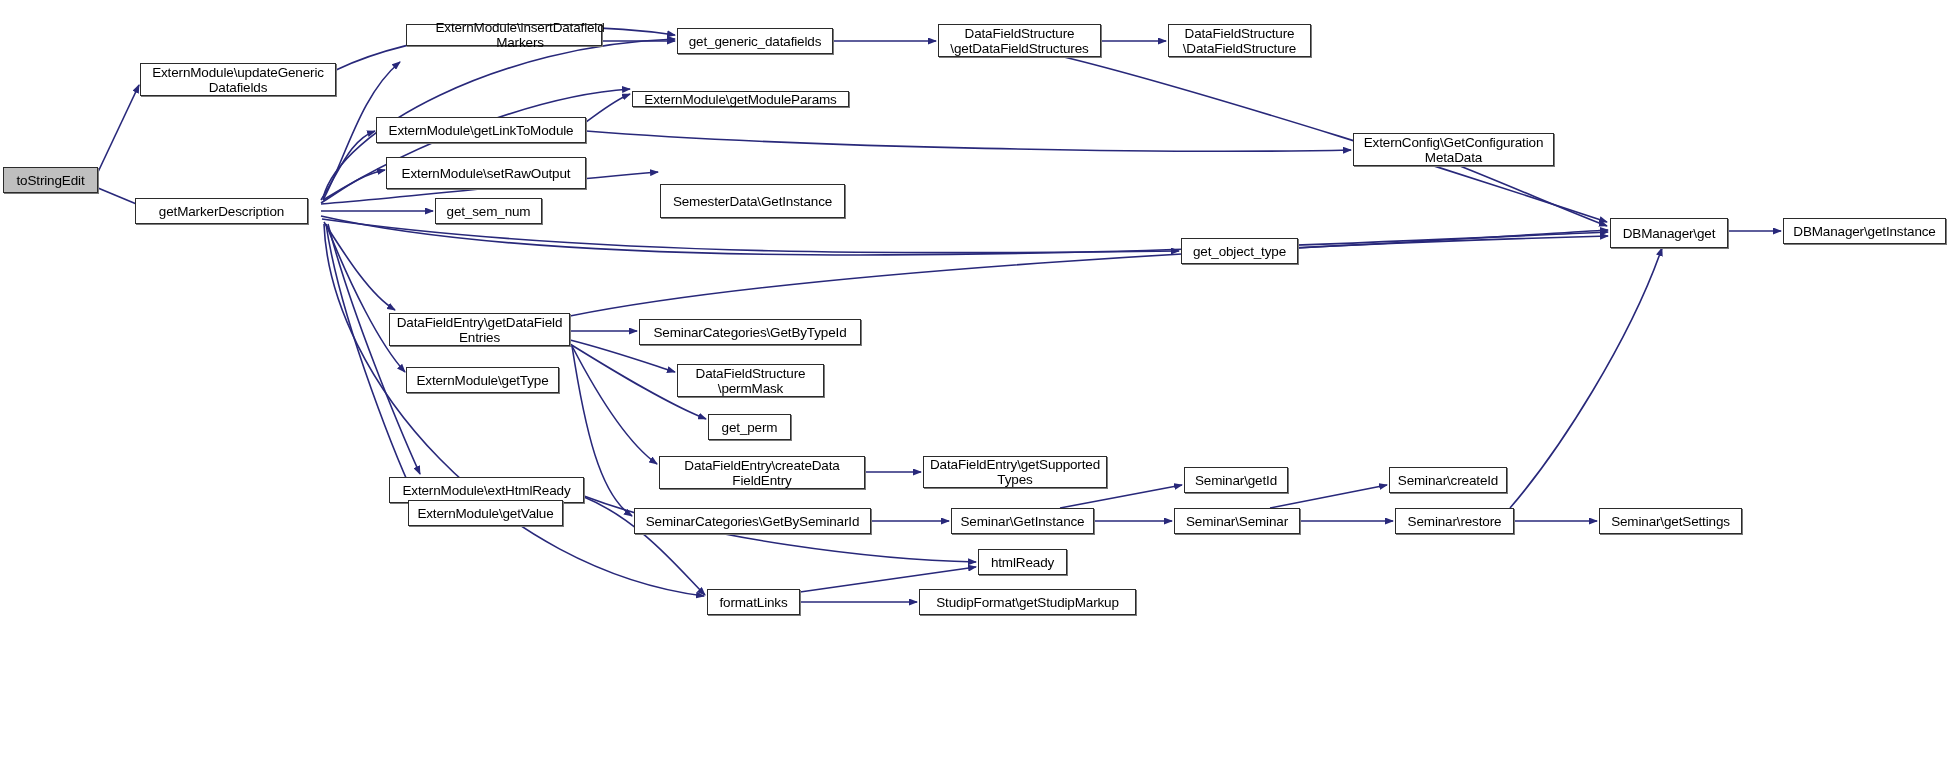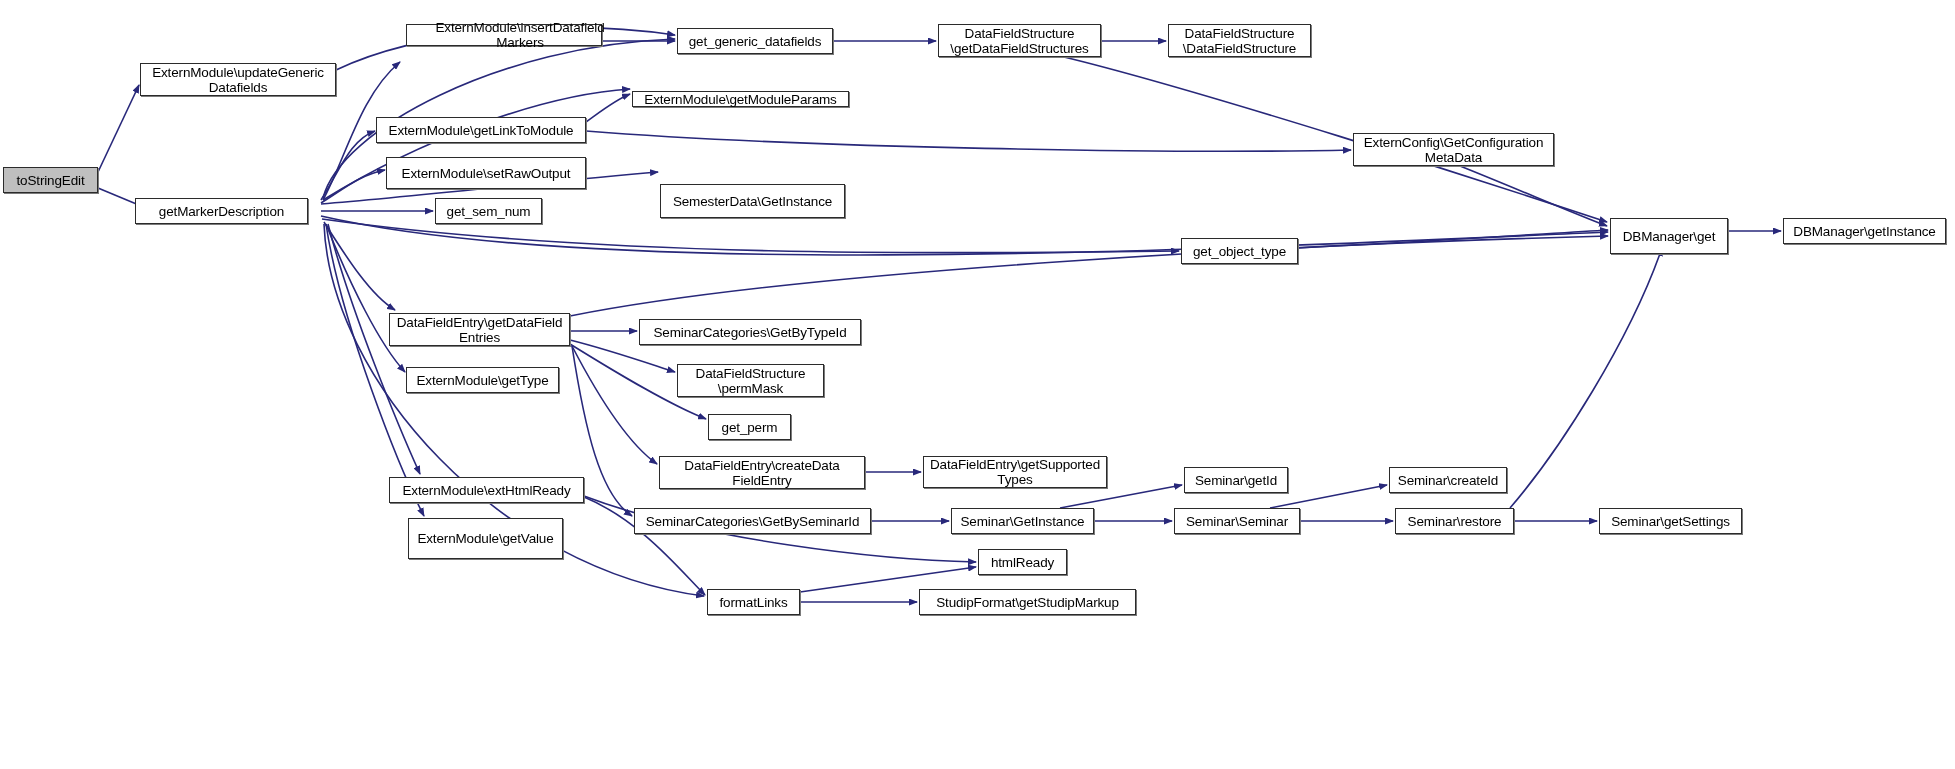--- a/index.html
+++ b/index.html
@@ -117,21 +117,21 @@
       <div class="node" title="ExternModule\setRawOutput" style="left: 386px; top: 157px; width: 200px; height: 32px;">ExternModule\setRawOutput</div>
       <div class="node" title="SemesterData\GetInstance" style="left: 660px; top: 157px; width: 185px; height: 34px; margin-top: 27px;">SemesterData\GetInstance</div>
       <div class="node" title="get_sem_num" style="left: 435px; top: 198px; width: 107px; height: 26px;">get_sem_num</div>
       <div class="node" title="get_generic_datafields" style="left: 677px; top: 28px; width: 156px; height: 26px;">get_generic_datafields</div>
       <div class="node" title="DataFieldStructure \getDataFieldStructures" style="left: 938px; top: 24px; width: 163px; height: 33px;">DataFieldStructure
 \getDataFieldStructures</div>
       <div class="node" title="DataFieldStructure \DataFieldStructure" style="left: 1168px; top: 24px; width: 143px; height: 33px;">DataFieldStructure
 \DataFieldStructure</div>
       <div class="node" title="ExternConfig\GetConfiguration MetaData" style="left: 1353px; top: 133px; width: 201px; height: 33px;">ExternConfig\GetConfiguration
 MetaData</div>
-      <div class="node" title="DBManager\get" style="left: 1610px; top: 218px; width: 118px; height: 36px;">DBManager\get</div>
+      <div class="node" title="DBManager\get" style="left: 1610px; top: 218px; width: 118px; height: 30px;">DBManager\get</div>
       <div class="node" title="DBManager\getInstance" style="left: 1783px; top: 218px; width: 163px; height: 26px;">DBManager\getInstance</div>
       <div class="node" title="get_object_type" style="left: 1181px; top: 238px; width: 117px; height: 26px;">get_object_type</div>
       <div class="node" title="DataFieldEntry\getDataField Entries" style="left: 389px; top: 313px; width: 181px; height: 33px;">DataFieldEntry\getDataField
 Entries</div>
       <div class="node" title="SeminarCategories\GetByTypeId" style="left: 639px; top: 319px; width: 222px; height: 26px;">SeminarCategories\GetByTypeId</div>
       <div class="node" title="DataFieldStructure \permMask" style="left: 677px; top: 364px; width: 147px; height: 33px;">DataFieldStructure
 \permMask</div>
       <div class="node" title="ExternModule\getType" style="left: 406px; top: 367px; width: 153px; height: 26px;">ExternModule\getType</div>
       <div class="node" title="get_perm" style="left: 708px; top: 414px; width: 83px; height: 26px;">get_perm</div>
       <div class="node" title="DataFieldEntry\createData FieldEntry" style="left: 659px; top: 456px; width: 206px; height: 33px;">DataFieldEntry\createData
@@ -139,18 +139,18 @@
       <div class="node" title="DataFieldEntry\getSupported Types" style="left: 923px; top: 456px; width: 184px; height: 32px;">DataFieldEntry\getSupported
 Types</div>
       <div class="node" title="ExternModule\extHtmlReady" style="left: 389px; top: 477px; width: 195px; height: 26px;">ExternModule\extHtmlReady</div>
       <div class="node" title="SeminarCategories\GetBySeminarId" style="left: 634px; top: 508px; width: 237px; height: 26px;">SeminarCategories\GetBySeminarId</div>
       <div class="node" title="Seminar\GetInstance" style="left: 951px; top: 508px; width: 143px; height: 26px;">Seminar\GetInstance</div>
       <div class="node" title="Seminar\Seminar" style="left: 1174px; top: 508px; width: 126px; height: 26px;">Seminar\Seminar</div>
       <div class="node" title="Seminar\restore" style="left: 1395px; top: 508px; width: 119px; height: 26px;">Seminar\restore</div>
       <div class="node" title="Seminar\getSettings" style="left: 1599px; top: 508px; width: 143px; height: 26px;">Seminar\getSettings</div>
       <div class="node" title="Seminar\getId" style="left: 1184px; top: 467px; width: 104px; height: 26px;">Seminar\getId</div>
       <div class="node" title="Seminar\createId" style="left: 1389px; top: 467px; width: 118px; height: 26px;">Seminar\createId</div>
-      <div class="node" title="ExternModule\getValue" style="left: 408px; top: 518px; width: 155px; height: 41px;">ExternModule\getValue</div>
+      <div class="node" title="ExternModule\getValue" style="left: 408px; top: 500px; width: 155px; height: 26px;">ExternModule\getValue</div>
       <div class="node" title="htmlReady" style="left: 978px; top: 549px; width: 89px; height: 26px;">htmlReady</div>
       <div class="node" title="formatLinks" style="left: 707px; top: 589px; width: 93px; height: 26px;">formatLinks</div>
       <div class="node" title="StudipFormat\getStudipMarkup" style="left: 919px; top: 589px; width: 217px; height: 26px;">StudipFormat\getStudipMarkup</div>
     </div>
 </div>
 
 </body></html>

